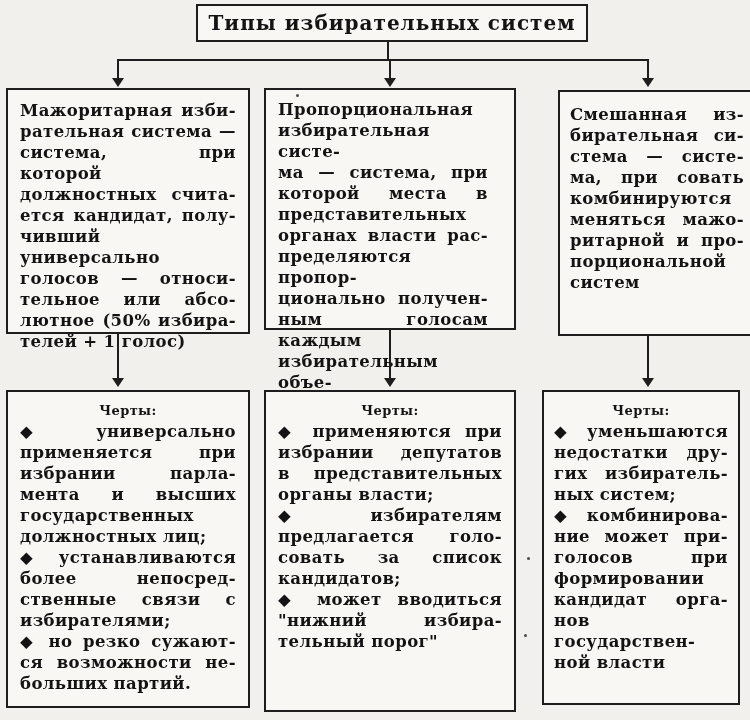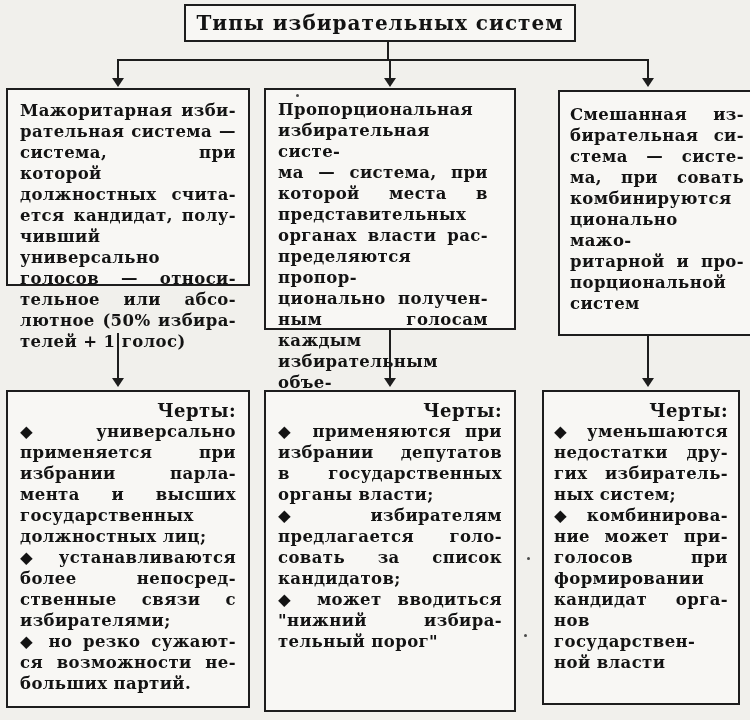--- a/index.html
+++ b/index.html
@@ -29,43 +29,43 @@
   }
   .arrowhead {
     position: absolute;
     width: 0;
     height: 0;
     border-left: 6px solid transparent;
     border-right: 6px solid transparent;
     border-top: 9px solid #1d1d1d;
   }
   .title-box {
-    left: 184px; top: 4px; width: 392px; height: 38px;
+    left: 196px; top: 4px; width: 392px; height: 38px;
     display: flex; align-items: center; justify-content: center;
     font-size: 20px;
     letter-spacing: 1px;
   }
-  .def-box-1 { left: 6px;   top: 88px; width: 244px; height: 198px; padding: 10px 12px 0 12px; }
+  .def-box-1 { left: 6px;   top: 88px; width: 244px; height: 246px; padding: 10px 12px 0 12px; }
   .def-box-2 { left: 264px; top: 88px; width: 252px; height: 242px; padding: 9px 26px 0 12px; }
   .def-box-3 { left: 542px; top: 90px; width: 198px; height: 246px; padding: 12px 10px 0 10px; margin-left: 16px; }
   .feat-box-1 { left: 6px;   top: 390px; width: 244px; height: 318px; padding: 8px 12px 0 12px; }
   .feat-box-2 { left: 264px; top: 390px; width: 252px; height: 322px; padding: 8px 12px 0 12px; }
   .feat-box-3 { left: 542px; top: 390px; width: 198px; height: 315px; padding: 8px 10px 0 10px; }
   .para {
     font-size: 16.5px;
     line-height: 21px;
     letter-spacing: 0.4px;
   }
   .jline { text-align: justify; text-align-last: justify; }
   .jline.jlast { text-align-last: left; }
   .feat-heading {
-    font-size: 18px;
+    font-size: 13px;
     line-height: 21px;
     letter-spacing: 0.4px;
-    text-align: right;
+    text-align: center;
   }
   .speck {
     position: absolute;
     width: 3px; height: 3px;
     background: #4a4a4a;
     border-radius: 50%;
   }
 </style>
 </head>
 <body>
@@ -119,21 +119,21 @@
       </div>
   </div>
 
   <div class="box def-box-3">
     <div class="para">
         <div class="jline">Смешанная из-</div>
         <div class="jline">бирательная си-</div>
         <div class="jline">стема — систе-</div>
         <div class="jline">ма, при совать</div>
         <div class="jline">комбинируются</div>
-        <div class="jline">ционально мажо-</div>
+        <div class="jline">меняться мажо-</div>
         <div class="jline">ритарной и про-</div>
         <div class="jline">порциональной</div>
         <div class="jline jlast">систем</div>
       </div>
   </div>
 
   <div class="vline" style="left:117px; top:333px; width:2px; height:45px;"></div>
   <div class="arrowhead" style="left:112px; top:378px;"></div>
 
   <div class="vline" style="left:389px; top:329px; width:2px; height:49px;"></div>
@@ -163,21 +163,21 @@
         <div class="jline">ся возможности не-</div>
         <div class="jline jlast">больших партий.</div>
       </div>
   </div>
 
   <div class="box feat-box-2">
     <div class="feat-heading">Черты:</div>
     <div class="para">
         <div class="jline">◆ применяются при</div>
         <div class="jline">избрании депутатов</div>
-        <div class="jline">в государственных</div>
+        <div class="jline">в представительных</div>
         <div class="jline jlast">органы власти;</div>
       </div>
     <div class="para">
         <div class="jline">◆ избирателям</div>
         <div class="jline">предлагается голо-</div>
         <div class="jline">совать за список</div>
         <div class="jline jlast">кандидатов;</div>
       </div>
     <div class="para">
         <div class="jline">◆ может вводиться</div>

